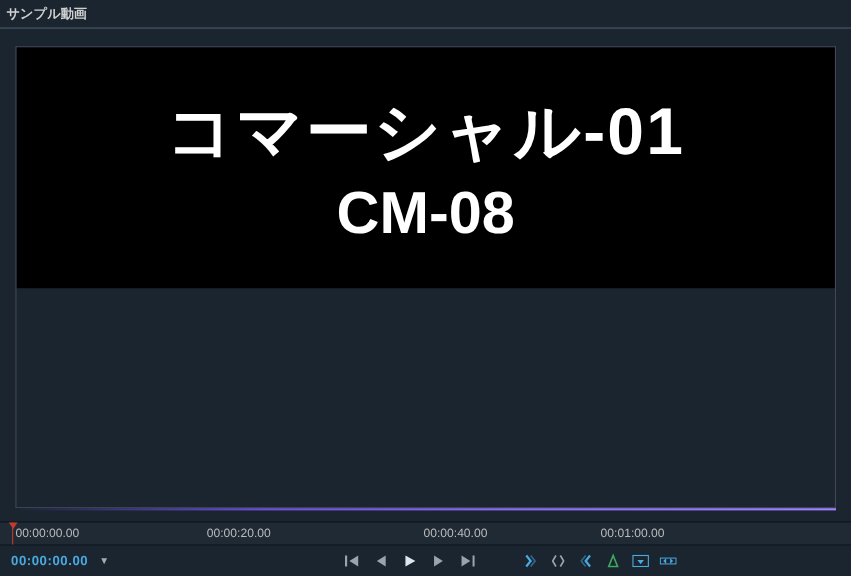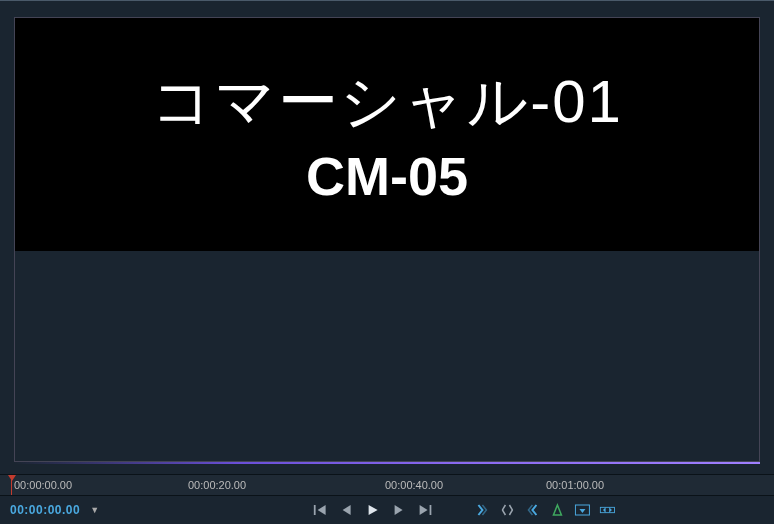--- a/index.html
+++ b/index.html
@@ -45,21 +45,21 @@
     flex: 0 0 52.5%;
     background: #000;
     display: flex;
     flex-direction: column;
     align-items: center;
     justify-content: center;
   }
   .vt-line1 {
     color: #fff;
     font-size: 60px;
-    font-weight: normal;
+    font-weight: bold;
     letter-spacing: 2px;
   }
   .vt-line2 {
     color: #fff;
     font-size: 54px;
     font-weight: bold;
     margin-top: 2px;
   }
   .video-bottom {
     flex: 1;
@@ -158,27 +158,28 @@
     display: flex;
     align-items: center;
     gap: 9px;
   }
   .control-bar-wrap { position: relative; height: 28px; }
 </style>
 </head>
 <body>
 
 <div class="panel">
+  <div class="panel-title">サンプル動画</div>
   <div class="title-underline"></div>
 
   <div class="preview-area">
     <div class="video-frame">
       <div class="video-top">
         <div class="vt-line1">コマーシャル-01</div>
-        <div class="vt-line2">CM-05</div>
+        <div class="vt-line2">CM-08</div>
       </div>
     </div>
     <div class="purple-strip"></div>
   </div>
 
   <div class="ruler">
     <div class="playhead"></div>
     <div class="playhead-line"></div>
     <span class="tick-label" style="left:14px">00:00:00.00</span>
     <span class="tick-label" style="left:188px">00:00:20.00</span>

